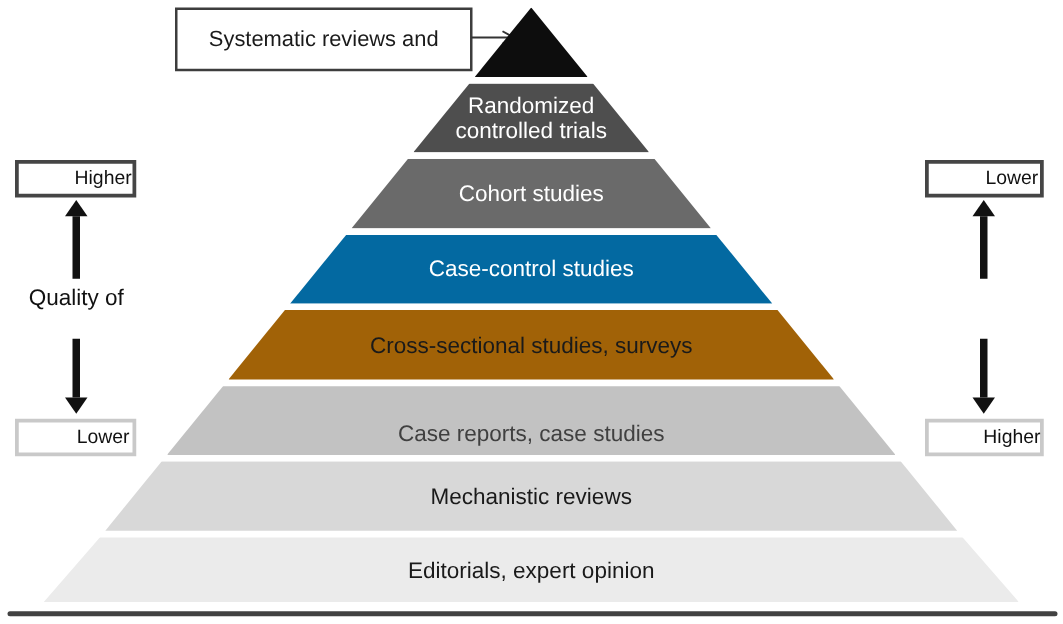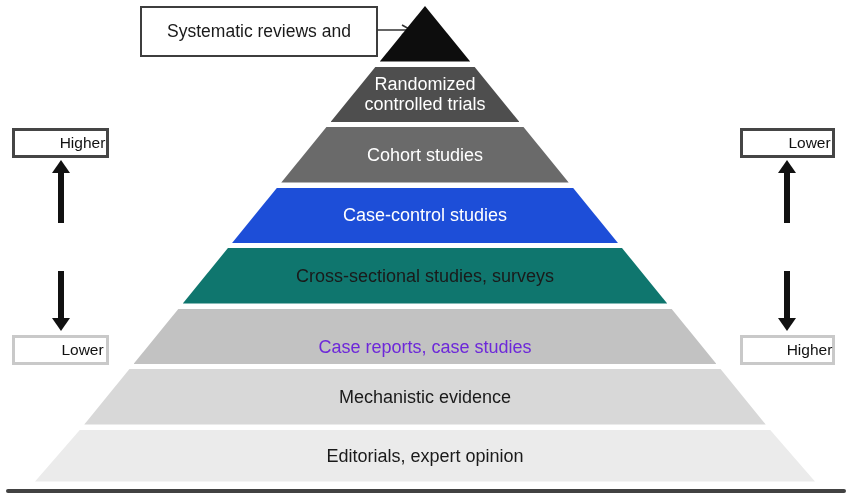--- a/index.html
+++ b/index.html
@@ -50,43 +50,44 @@
   </svg>
 
   <div id="pyramid">
       <div class="level" style="left: 379.812px; top: 6px; width: 90.3758px; height: 55.5px; background: rgb(13, 13, 13); clip-path: polygon(50% 0px, 50% 0px, 100% 100%, 0px 100%);"></div>
       <div class="level" style="left: 330.553px; top: 66.5px; width: 188.894px; height: 55.5px; background: rgb(78, 78, 78); clip-path: polygon(23.9224% 0px, 76.0776% 0px, 100% 100%, 0px 100%);">
         <span class="level-label" style="color: rgb(255, 255, 255); max-width: 160px;">Randomized controlled trials</span>
       </div>
       <div class="level" style="left: 281.294px; top: 127px; width: 287.411px; height: 55.5px; background: rgb(106, 106, 106); clip-path: polygon(15.7224% 0px, 84.2776% 0px, 100% 100%, 0px 100%);">
         <span class="level-label" style="color: rgb(255, 255, 255);">Cohort studies</span>
       </div>
-      <div class="level" style="left: 232.035px; top: 187.5px; width: 385.929px; height: 55.5px; background: #1d4ed8; clip-path: polygon(11.7089% 0px, 88.2911% 0px, 100% 100%, 0px 100%);">
+      <div class="level" style="left: 232.035px; top: 187.5px; width: 385.929px; height: 55.5px; background: #0369a1; clip-path: polygon(11.7089% 0px, 88.2911% 0px, 100% 100%, 0px 100%);">
         <span class="level-label" style="color: rgb(255, 255, 255);">Case-control studies</span>
       </div>
-      <div class="level" style="left: 182.777px; top: 248px; width: 484.447px; height: 55.5px; background: #0f766e; clip-path: polygon(9.32773% 0px, 90.6723% 0px, 100% 100%, 0px 100%);">
+      <div class="level" style="left: 182.777px; top: 248px; width: 484.447px; height: 55.5px; background: #a16207; clip-path: polygon(9.32773% 0px, 90.6723% 0px, 100% 100%, 0px 100%);">
         <span class="level-label" style="color: rgb(26, 26, 26);">Cross-sectional studies, surveys</span>
       </div>
       <div class="level" style="left: 133.518px; top: 308.5px; width: 582.965px; height: 55.5px; background: rgb(194, 194, 194); clip-path: polygon(7.7514% 0px, 92.2486% 0px, 100% 100%, 0px 100%);">
-        <span class="level-label" style="color: #6d28d9; margin-top: 21px;">Case reports, case studies</span>
+        <span class="level-label" style="color: #404040; margin-top: 21px;">Case reports, case studies</span>
       </div>
       <div class="level" style="left: 84.2589px; top: 369px; width: 681.482px; height: 55.5px; background: rgb(216, 216, 216); clip-path: polygon(6.63082% 0px, 93.3692% 0px, 100% 100%, 0px 100%);">
-        <span class="level-label" style="color: rgb(26, 26, 26);">Mechanistic evidence</span>
+        <span class="level-label" style="color: rgb(26, 26, 26);">Mechanistic reviews</span>
       </div>
       <div class="level" style="left: 35px; top: 429.5px; width: 780px; height: 52px; background: rgb(235, 235, 235); clip-path: polygon(5.79332% 0px, 94.2067% 0px, 100% 100%, 0px 100%);">
         <span class="level-label" style="color: rgb(26, 26, 26);">Editorials, expert opinion</span>
       </div>
     </div>
 
   <div class="side-box dark" style="left:12px;top:128px;width:97px;">
     <span>Higher</span>
   </div>
   <div class="tri up" style="left:52px;top:160px;"></div>
   <div class="shaft" style="left:58px;top:173px;height:50px;"></div>
   <div class="side-label" style="left:0px;top:227px;width:122px;">
+    <div>Quality of</div>
   </div>
   <div class="shaft" style="left:58px;top:271px;height:47px;"></div>
   <div class="tri down" style="left:52px;top:318px;"></div>
   <div class="side-box light" style="left:12px;top:335px;width:97px;">
     <span>Lower</span>
   </div>
 
   <div class="side-box dark" style="left:740px;top:128px;width:95px;">
     <span>Lower</span>
   </div>

